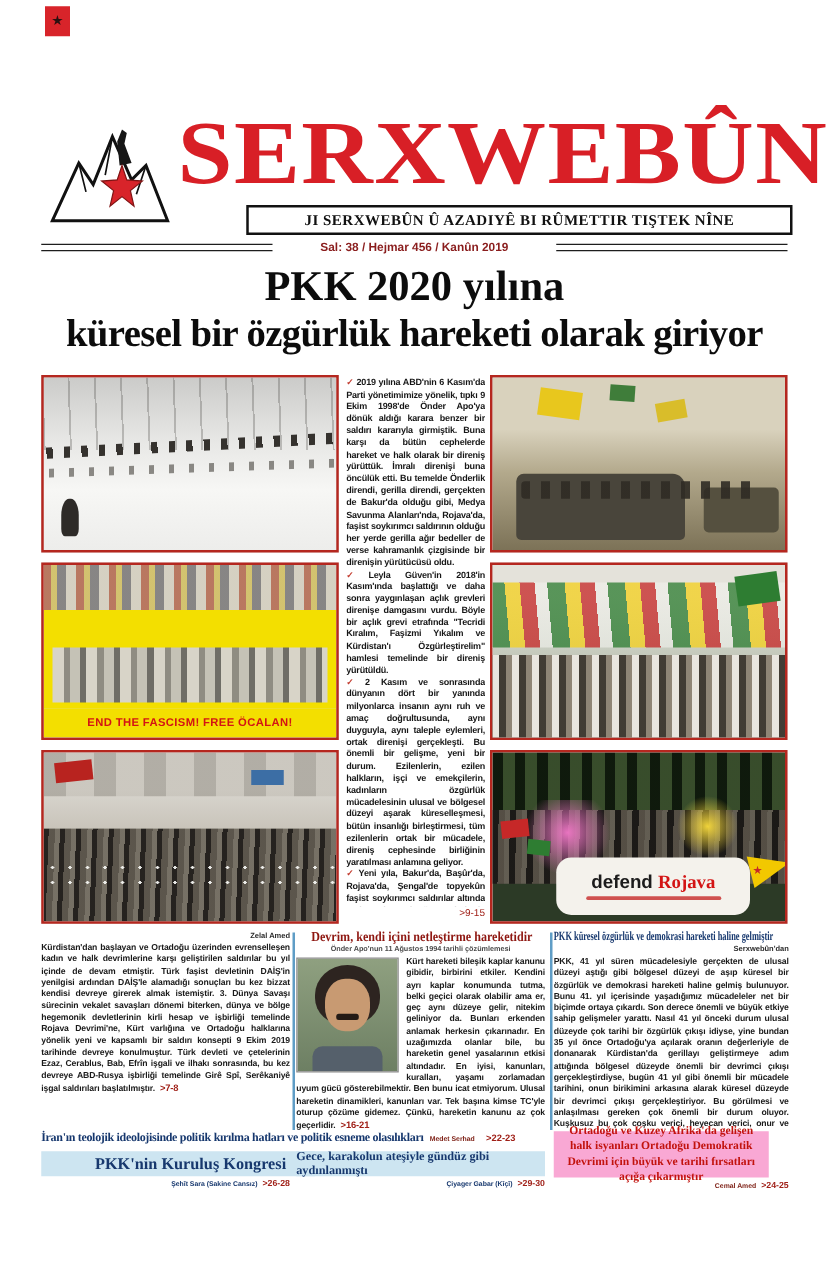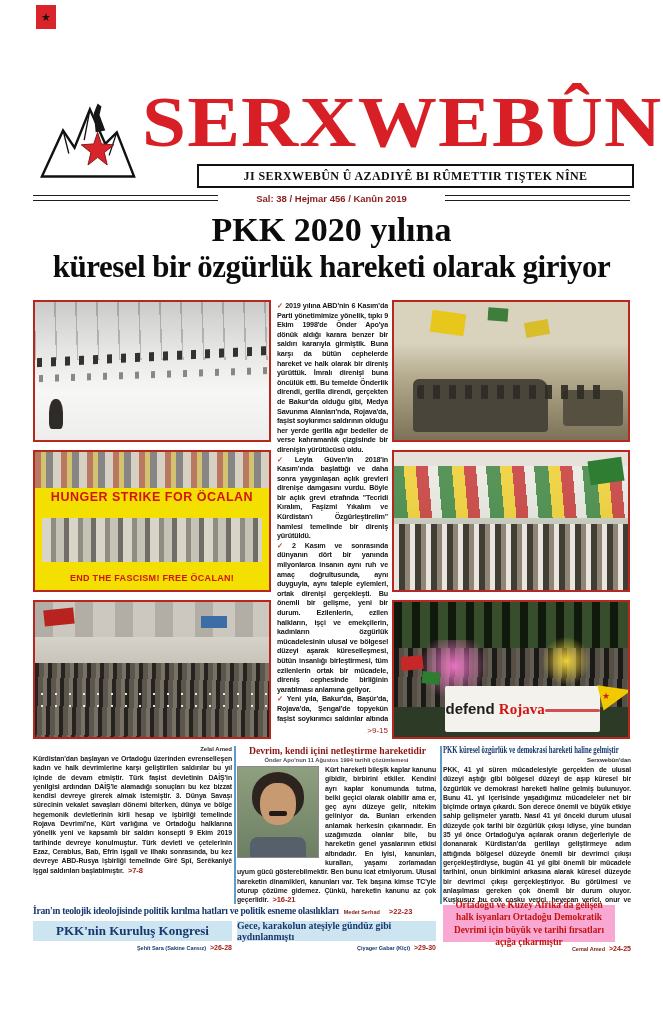--- a/index.html
+++ b/index.html
@@ -91,22 +91,22 @@
         background:repeating-linear-gradient(90deg,rgba(10,20,8,.85) 0 8px,rgba(58,80,44,.85) 8px 18px);}
   .rj-crowd{position:absolute;left:0;right:0;top:34%;height:44%;background:#3a3833;}
   .rj-crowd:after{content:"";position:absolute;inset:0;
         background:repeating-linear-gradient(91deg,rgba(20,18,16,.8) 0 5px,rgba(96,88,76,.7) 5px 10px,rgba(160,150,130,.4) 10px 14px);}
   .rj-pink{position:absolute;left:10%;top:28%;width:74px;height:58px;
         background:radial-gradient(circle at 50% 45%,rgba(242,120,200,.95),rgba(242,120,200,0) 70%);}
   .rj-yellow{position:absolute;right:16%;top:26%;width:50px;height:48px;
         background:radial-gradient(circle,rgba(250,220,60,.95),transparent 70%);}
   .rj-redflag{left:3%;top:40%;width:22px;height:14px;background:#c62828;transform:rotate(-6deg);}
   .rj-greenflag{left:12%;top:52%;width:18px;height:12px;background:#2e7d32;transform:rotate(6deg);}
-  .rj-banner{position:absolute;left:22%;bottom:4%;width:66%;height:34%;background:#f4f2ec;border-radius:2px;
-        display:flex;flex-direction:row;align-items:center;justify-content:center;}
+  .rj-banner{position:absolute;left:22%;bottom:4%;width:66%;height:34%;background:#f4f2ec;border-radius:12px;
+        display:flex;flex-direction:column;align-items:center;justify-content:center;}
   .rj-text{font-weight:bold;font-size:15px;line-height:1;white-space:nowrap;}
   .rj-text .w1{color:#1c1c1c;} .rj-text .w2{color:#d31414;font-family:"Liberation Serif",serif;}
   .rj-sub{width:70%;height:3px;background:#c62828;opacity:.8;margin-top:3px;border-radius:2px;}
   .rj-pennant{position:absolute;right:-4px;bottom:22%;width:0;height:0;border-top:13px solid transparent;
         border-bottom:13px solid transparent;border-left:32px solid #f2c800;transform:rotate(-14deg);}
   .rj-star{position:absolute;right:18px;bottom:27%;color:#c62828;font-size:9px;}
 
   
   .lead{left:277px;top:301px;width:111px;height:424px;overflow:hidden;
         font-size:7.2px;font-weight:bold;line-height:9.6px;text-align:justify;
@@ -143,21 +143,21 @@
         color:#17386e;white-space:nowrap;transform:scaleX(0.67);transform-origin:left center;}
 
   
   .iran-row{left:33px;top:905px;width:406px;display:flex;align-items:baseline;gap:5px;}
   .iran-title{font-family:"Liberation Serif",serif;font-weight:bold;font-size:9.6px;
         color:#17386e;letter-spacing:-0.25px;white-space:nowrap;}
   .iran-author{font-size:5.5px;font-weight:bold;color:#7c1d12;white-space:nowrap;}
   .bluebox{position:absolute;top:921px;height:20px;background:#cde5f1;display:flex;
         align-items:center;justify-content:center;font-family:"Liberation Serif",serif;
         font-weight:bold;color:#17386e;}
-  .box1{left:33px;width:199px;font-size:13px;}
+  .box1{left:33px;width:199px;font-size:13px;padding-left:20px;}
   .box2{left:237px;width:199px;font-size:9.8px;}
   .sub{position:absolute;top:944px;text-align:right;font-size:5.5px;font-weight:bold;color:#17386e;}
   .sub .pref{font-size:7px;}
   .box3{left:443px;top:905px;width:172px;height:37px;background:#f9a8d4;display:flex;align-items:center;
         justify-content:center;text-align:center;font-family:"Liberation Serif",serif;font-weight:bold;
         font-size:9.3px;line-height:1.3;color:#c2130e;padding:1px 3px;box-sizing:border-box;}
   .box3-sub{left:443px;top:945px;width:188px;color:#7c1d12;}
 </style>
 </head>
 <body>
@@ -194,21 +194,20 @@
   <div class="photo ph-l row1">
     <div class="snow-bg"></div>
       <div class="snow-trees"></div>
     <div class="snow-column"></div>
       <div class="snow-column2"></div>
       <div class="snow-fig"></div>
   </div>
   <div class="photo ph-l row2">
     <div class="hs-crowd"></div>
     <div class="hs-banner">
-      <div class="hs-title">HUNGER STRIKE FOR ÖCALAN</div>
       <div class="hs-collage"></div>
     </div>
     <div class="hs-bottom">END THE FASCISM! FREE ÖCALAN!</div>
   </div>
   <div class="photo ph-l row3">
     <div class="pol-bg"></div>
       <div class="pol-build"></div>
     <div class="pol-redflag"></div>
       <div class="pol-bluesign"></div>
     <div class="pol-crowd"></div>

